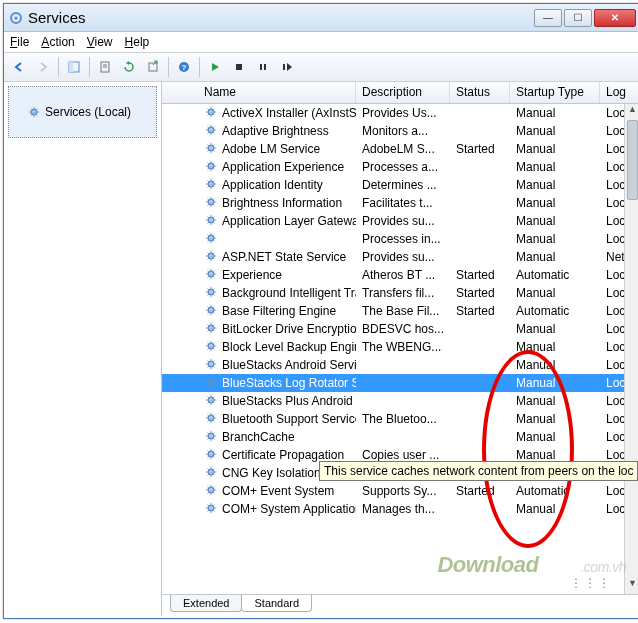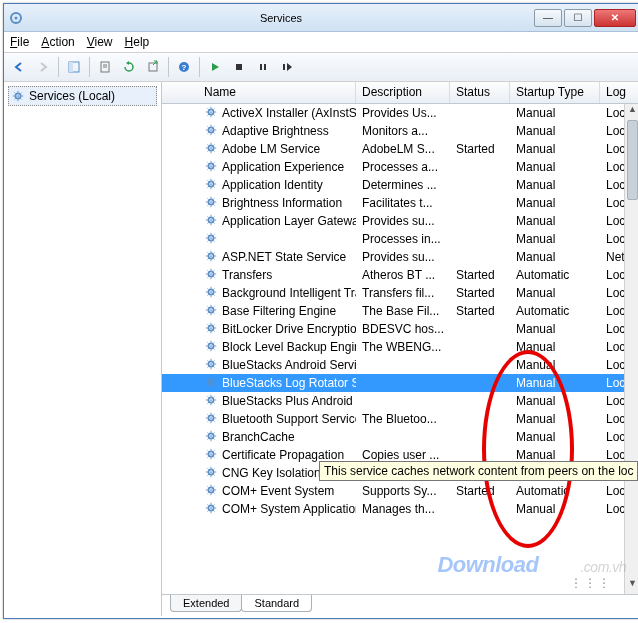--- a/index.html
+++ b/index.html
@@ -2,39 +2,39 @@
 <html><head>
 <meta charset="utf-8">
 <style>
   * { box-sizing: border-box; margin: 0; padding: 0; }
   body { font-family: "Segoe UI", Tahoma, sans-serif; font-size: 12px; background: #fff; width: 638px; height: 623px; overflow: hidden; position: relative; }
   
   
   .window { width: 638px; height: 616px; border: 1px solid #4a7ab8; background: #fff; margin: 3px; box-shadow: 0 0 2px rgba(0,0,0,0.3); position: relative; }
   .titlebar { height: 28px; background: linear-gradient(#e8f1fb, #cfe1f3); border-bottom: 1px solid #a8c0d8; display: flex; align-items: center; padding: 0 4px; }
   .titlebar .app-icon { width: 16px; height: 16px; margin-right: 4px; }
-  .titlebar .title { flex: 1; font-size: 11px; color: #000; text-align: center; }
+  .titlebar .title { flex: 1; font-size: 15px; color: #000; }
   .win-btns { display: flex; gap: 2px; }
   .win-btn { width: 28px; height: 18px; border: 1px solid #8a9aa8; border-radius: 2px; background: linear-gradient(#f6f9fc,#d6e3ee); display: flex; align-items: center; justify-content: center; font-size: 10px; color: #333; }
   .win-btn.close { background: linear-gradient(#e77,#c33); border-color: #a22; color: #fff; font-weight: bold; width: 42px; }
   
   
   .menubar { height: 20px; padding: 2px 6px; display: flex; gap: 12px; align-items: center; font-size: 12px; color: #000; }
   .menubar .m { cursor: default; }
   .menubar .m u { text-decoration: underline; }
   
   
   .toolbar { height: 30px; border-top: 1px solid #d0d0d0; border-bottom: 1px solid #d0d0d0; background: linear-gradient(#fafcff,#e8eef5); display: flex; align-items: center; padding: 0 4px; gap: 2px; }
   .tbtn { width: 22px; height: 22px; display: flex; align-items: center; justify-content: center; border: 1px solid transparent; border-radius: 2px; }
   .tsep { width: 1px; height: 20px; background: #c0c8d0; margin: 0 2px; }
   
   
   .split { display: flex; height: 534px; }
   .left-pane { width: 158px; border-right: 1px solid #c0c8d0; padding: 4px; }
-  .tree-item { display: flex; align-items: center; gap: 4px; padding: 2px; background: #e8f1fb; border: 1px dotted #888; }
+  .tree-item { display: flex; align-items: center; gap: 4px; padding: 18px; background: #e8f1fb; border: 1px dotted #888; }
   .right-pane { flex: 1; display: flex; flex-direction: column; position: relative; }
   
   
   .list-hdr { display: flex; height: 22px; background: linear-gradient(#fdfdfd,#eaeff5); border-bottom: 1px solid #c0c8d0; font-size: 12px; }
   .col { padding: 3px 6px; border-right: 1px solid #d8dde3; white-space: nowrap; overflow: hidden; }
   .c-name { width: 158px; margin-left: 36px; }
   .c-desc { width: 94px; }
   .c-stat { width: 60px; }
   .c-start { width: 90px; }
   .c-log { width: 40px; }
@@ -62,21 +62,21 @@
   .vscroll .arr.dn { bottom: 0; }
   
   
   .tooltip { position: absolute; left: 157px; top: 379px; background: #ffffe1; border: 1px solid #767676; padding: 2px 4px; font-size: 12px; white-space: nowrap; z-index: 50; }
   
   
   .red-circle { position: absolute; right: 66px; top: 268px; width: 92px; height: 198px; border: 4px solid #e60000; border-radius: 50%; z-index: 40; pointer-events: none; }
   
   
   .watermark { position: absolute; right: 14px; bottom: 38px; font-family: Arial; font-size: 22px; font-style: italic; font-weight: bold; letter-spacing: -0.5px; opacity: 0.45; z-index: 30; pointer-events: none; }
-  .watermark .blue { color: #3b82f6; }
+  .watermark .blue { color: #4d7c0f; }
   .watermark .gray { color: #9aa0a6; font-size: 14px; font-weight: normal; padding-left: 42px; }
   
   .grip { position: absolute; right: 28px; bottom: 26px; font-size: 12px; color: #888; letter-spacing: 2px; }
 </style>
 </head>
 <body>
 
 <div class="window">
 
   <div class="titlebar">
@@ -317,21 +317,21 @@
             <div class="col c-start">Manual</div>
             <div class="col c-log">Net</div>
           </div>
           <div class="row">
             <div class="col c-name">
               <span><svg class="gear" viewBox="0 0 16 16">
                   <circle cx="8" cy="8" r="3" fill="none" stroke="#5a8fc8" stroke-width="2"></circle>
                   <circle cx="8" cy="8" r="1" fill="#5a8fc8"></circle>
                   <path d="M8 2v2M8 12v2M2 8h2M12 8h2M4 4l1 1M11 11l1 1M4 12l1-1M11 5l1-1" stroke="#5a8fc8"></path>
                 </svg></span>
-              <span>Transfers</span>
+              <span>Experience</span>
             </div>
             <div class="col c-desc">Atheros BT ...</div>
             <div class="col c-stat">Started</div>
             <div class="col c-start">Automatic</div>
             <div class="col c-log">Loc</div>
           </div>
           <div class="row">
             <div class="col c-name">
               <span><svg class="gear" viewBox="0 0 16 16">
                   <circle cx="8" cy="8" r="3" fill="none" stroke="#5a8fc8" stroke-width="2"></circle>

